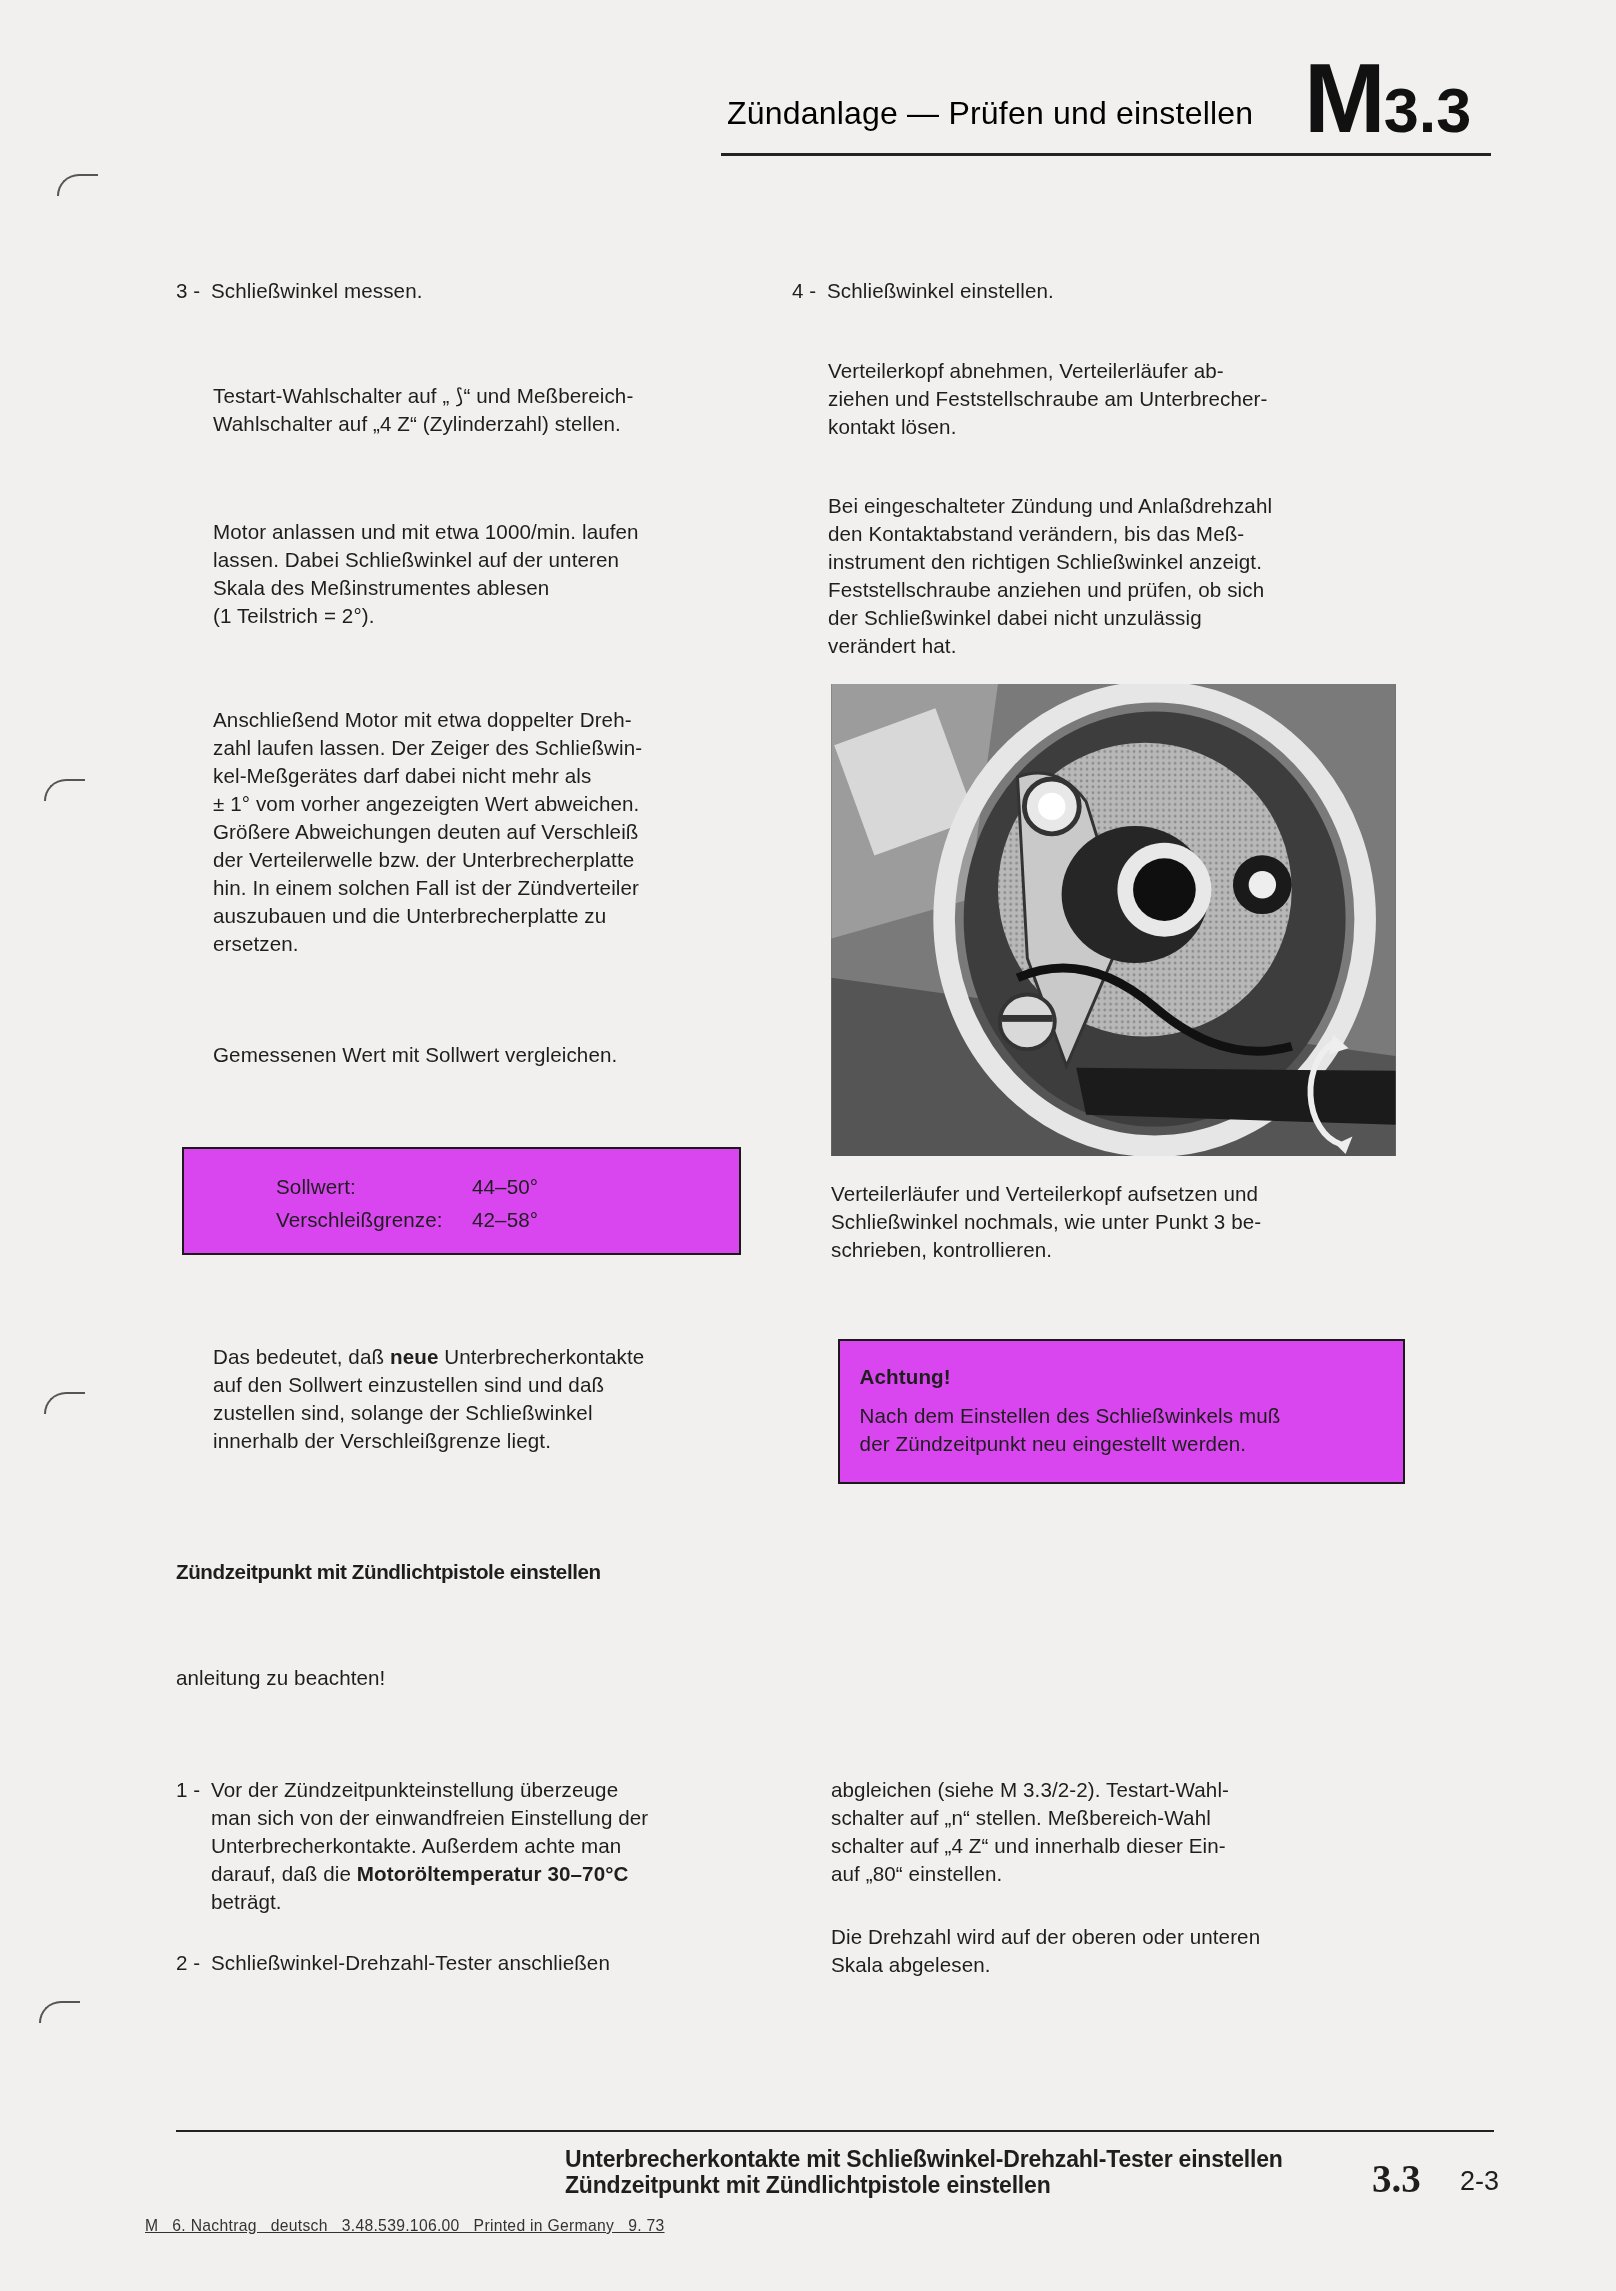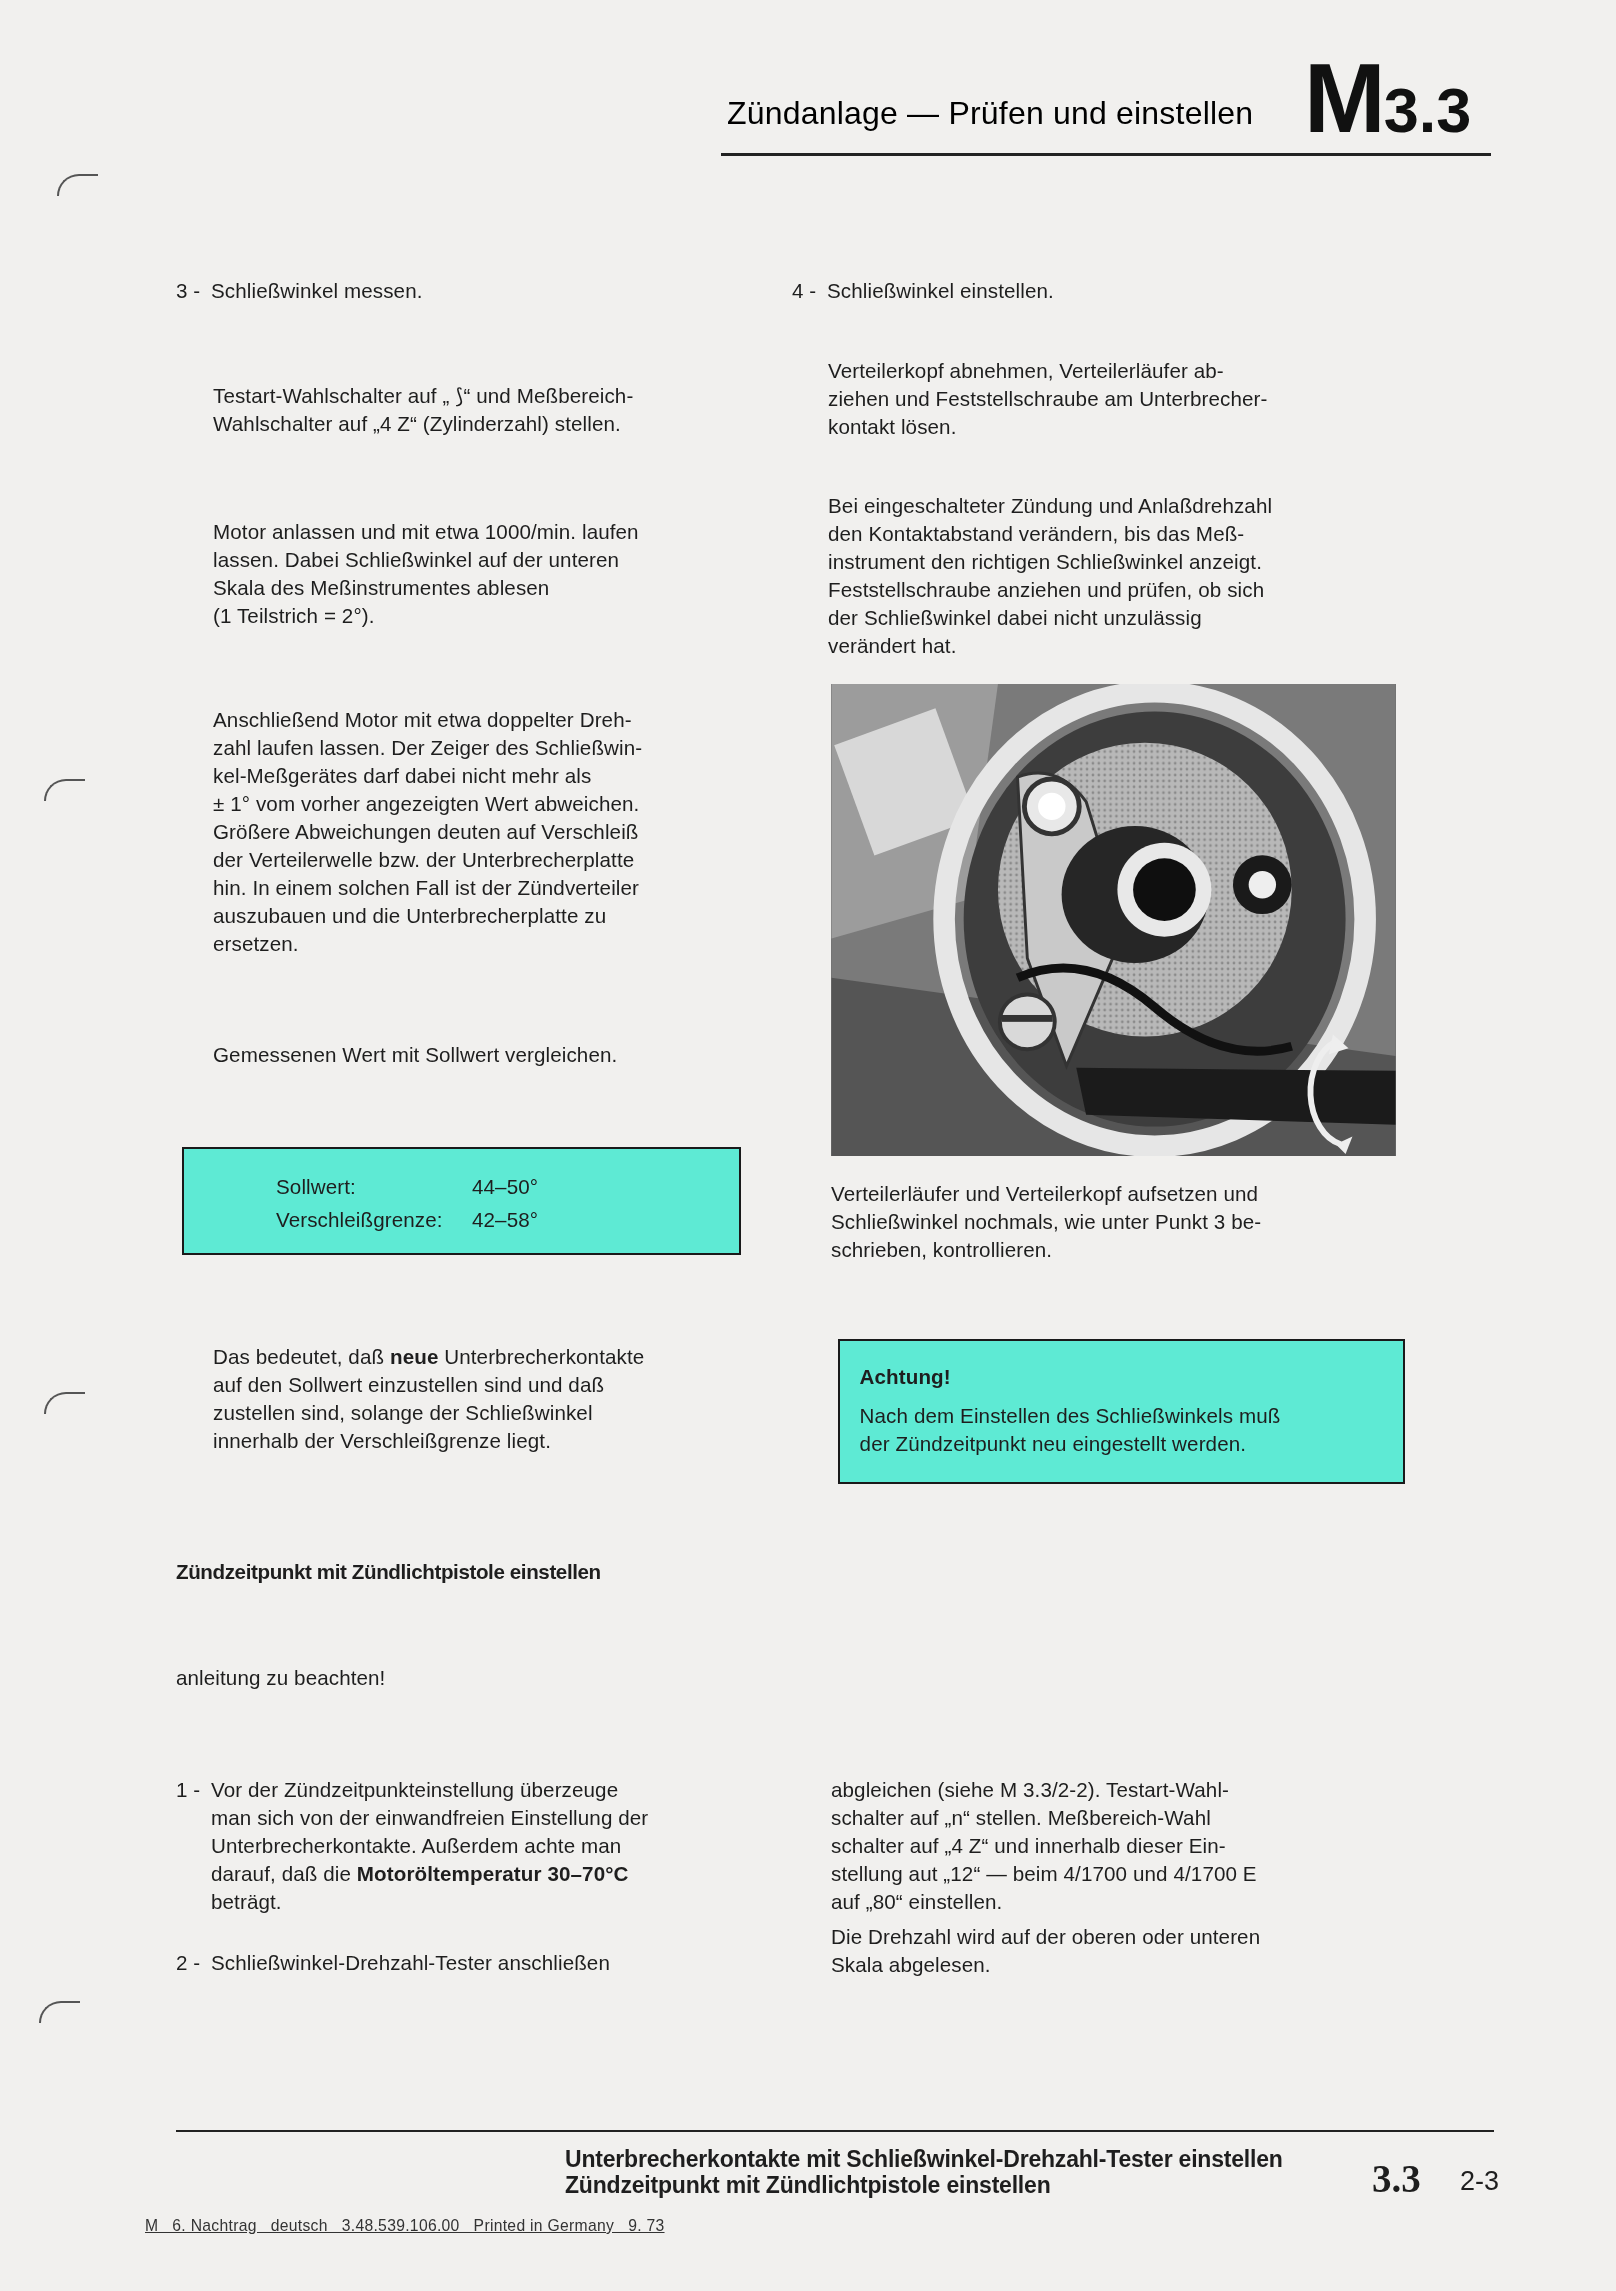--- a/index.html
+++ b/index.html
@@ -9,21 +9,21 @@
     font-family: "Liberation Sans", sans-serif;
     color: #1e1e1e;
   }
   .abs { position: absolute; }
   .txt { font-size: 20.6px; line-height: 28px; letter-spacing: 0.1px; }
   .hdr-title { font-size: 32px; letter-spacing: 0.2px; color: #000000; }
   .hdr-code { font-weight: bold; color: #111; font-family: "Liberation Sans", sans-serif; }
   .hdr-code .m { font-size: 98px; letter-spacing: -2px; }
   .hdr-code .n { font-size: 63px; }
   .rule { background: #222; }
-  .box { border: 2.5px solid #1a1a1a; background: #5eead4; box-sizing: border-box; padding-left: 32px; }
+  .box { border: 2.5px solid #1a1a1a; background: #d946ef; box-sizing: border-box; padding-left: 32px; }
   .step { display: flex; }
   .step .num { width: 35px; flex: none; }
   b { font-weight: bold; }
   .photo { background: #6e6e6e; overflow: hidden; }
   .foot-title { font-size: 23px; font-weight: bold; line-height: 25.5px; letter-spacing: -0.2px; }
   .foot-num { font-size: 39px; font-weight: bold; font-family: "Liberation Serif", serif; }
   .foot-page { font-size: 27px; }
   .print { font-size: 15.7px; letter-spacing: 0.3px; color: #333; }
   .punch { border: 2px solid #555; border-right: none; border-bottom: none; border-radius: 39px 0 0 0; width: 39px; height: 19.6px; }
 </style>
@@ -178,21 +178,20 @@
 
 <div class="abs txt step" style="left:176px;top:1949px;">
   <span class="num">2 -</span>
   <span>Schließwinkel-Drehzahl-Tester anschließen</span>
 </div>
 
 <div class="abs txt" style="left:831px;top:1776px;width:578px;">
   <div>abgleichen (siehe M 3.3/2-2). Testart-Wahl-</div>
   <div>schalter auf „n“ stellen. Meßbereich-Wahl</div>
   <div>schalter auf „4 Z“ und innerhalb dieser Ein-</div>
-  <div>stellung aut „12“ — beim 4/1700 und 4/1700 E</div>
   <div>auf „80“ einstellen.</div>
 </div>
 <div class="abs txt" style="left:831px;top:1923px;width:578px;">
   <div>Die Drehzahl wird auf der oberen oder unteren</div>
   <div>Skala abgelesen.</div>
 </div>
 
 <div class="abs rule" style="left:176px;top:2130px;width:1318px;height:2px;"></div>
 <div class="abs foot-title" style="left:565px;top:2147px;">
   <div>Unterbrecherkontakte mit Schließwinkel-Drehzahl-Tester einstellen</div>

